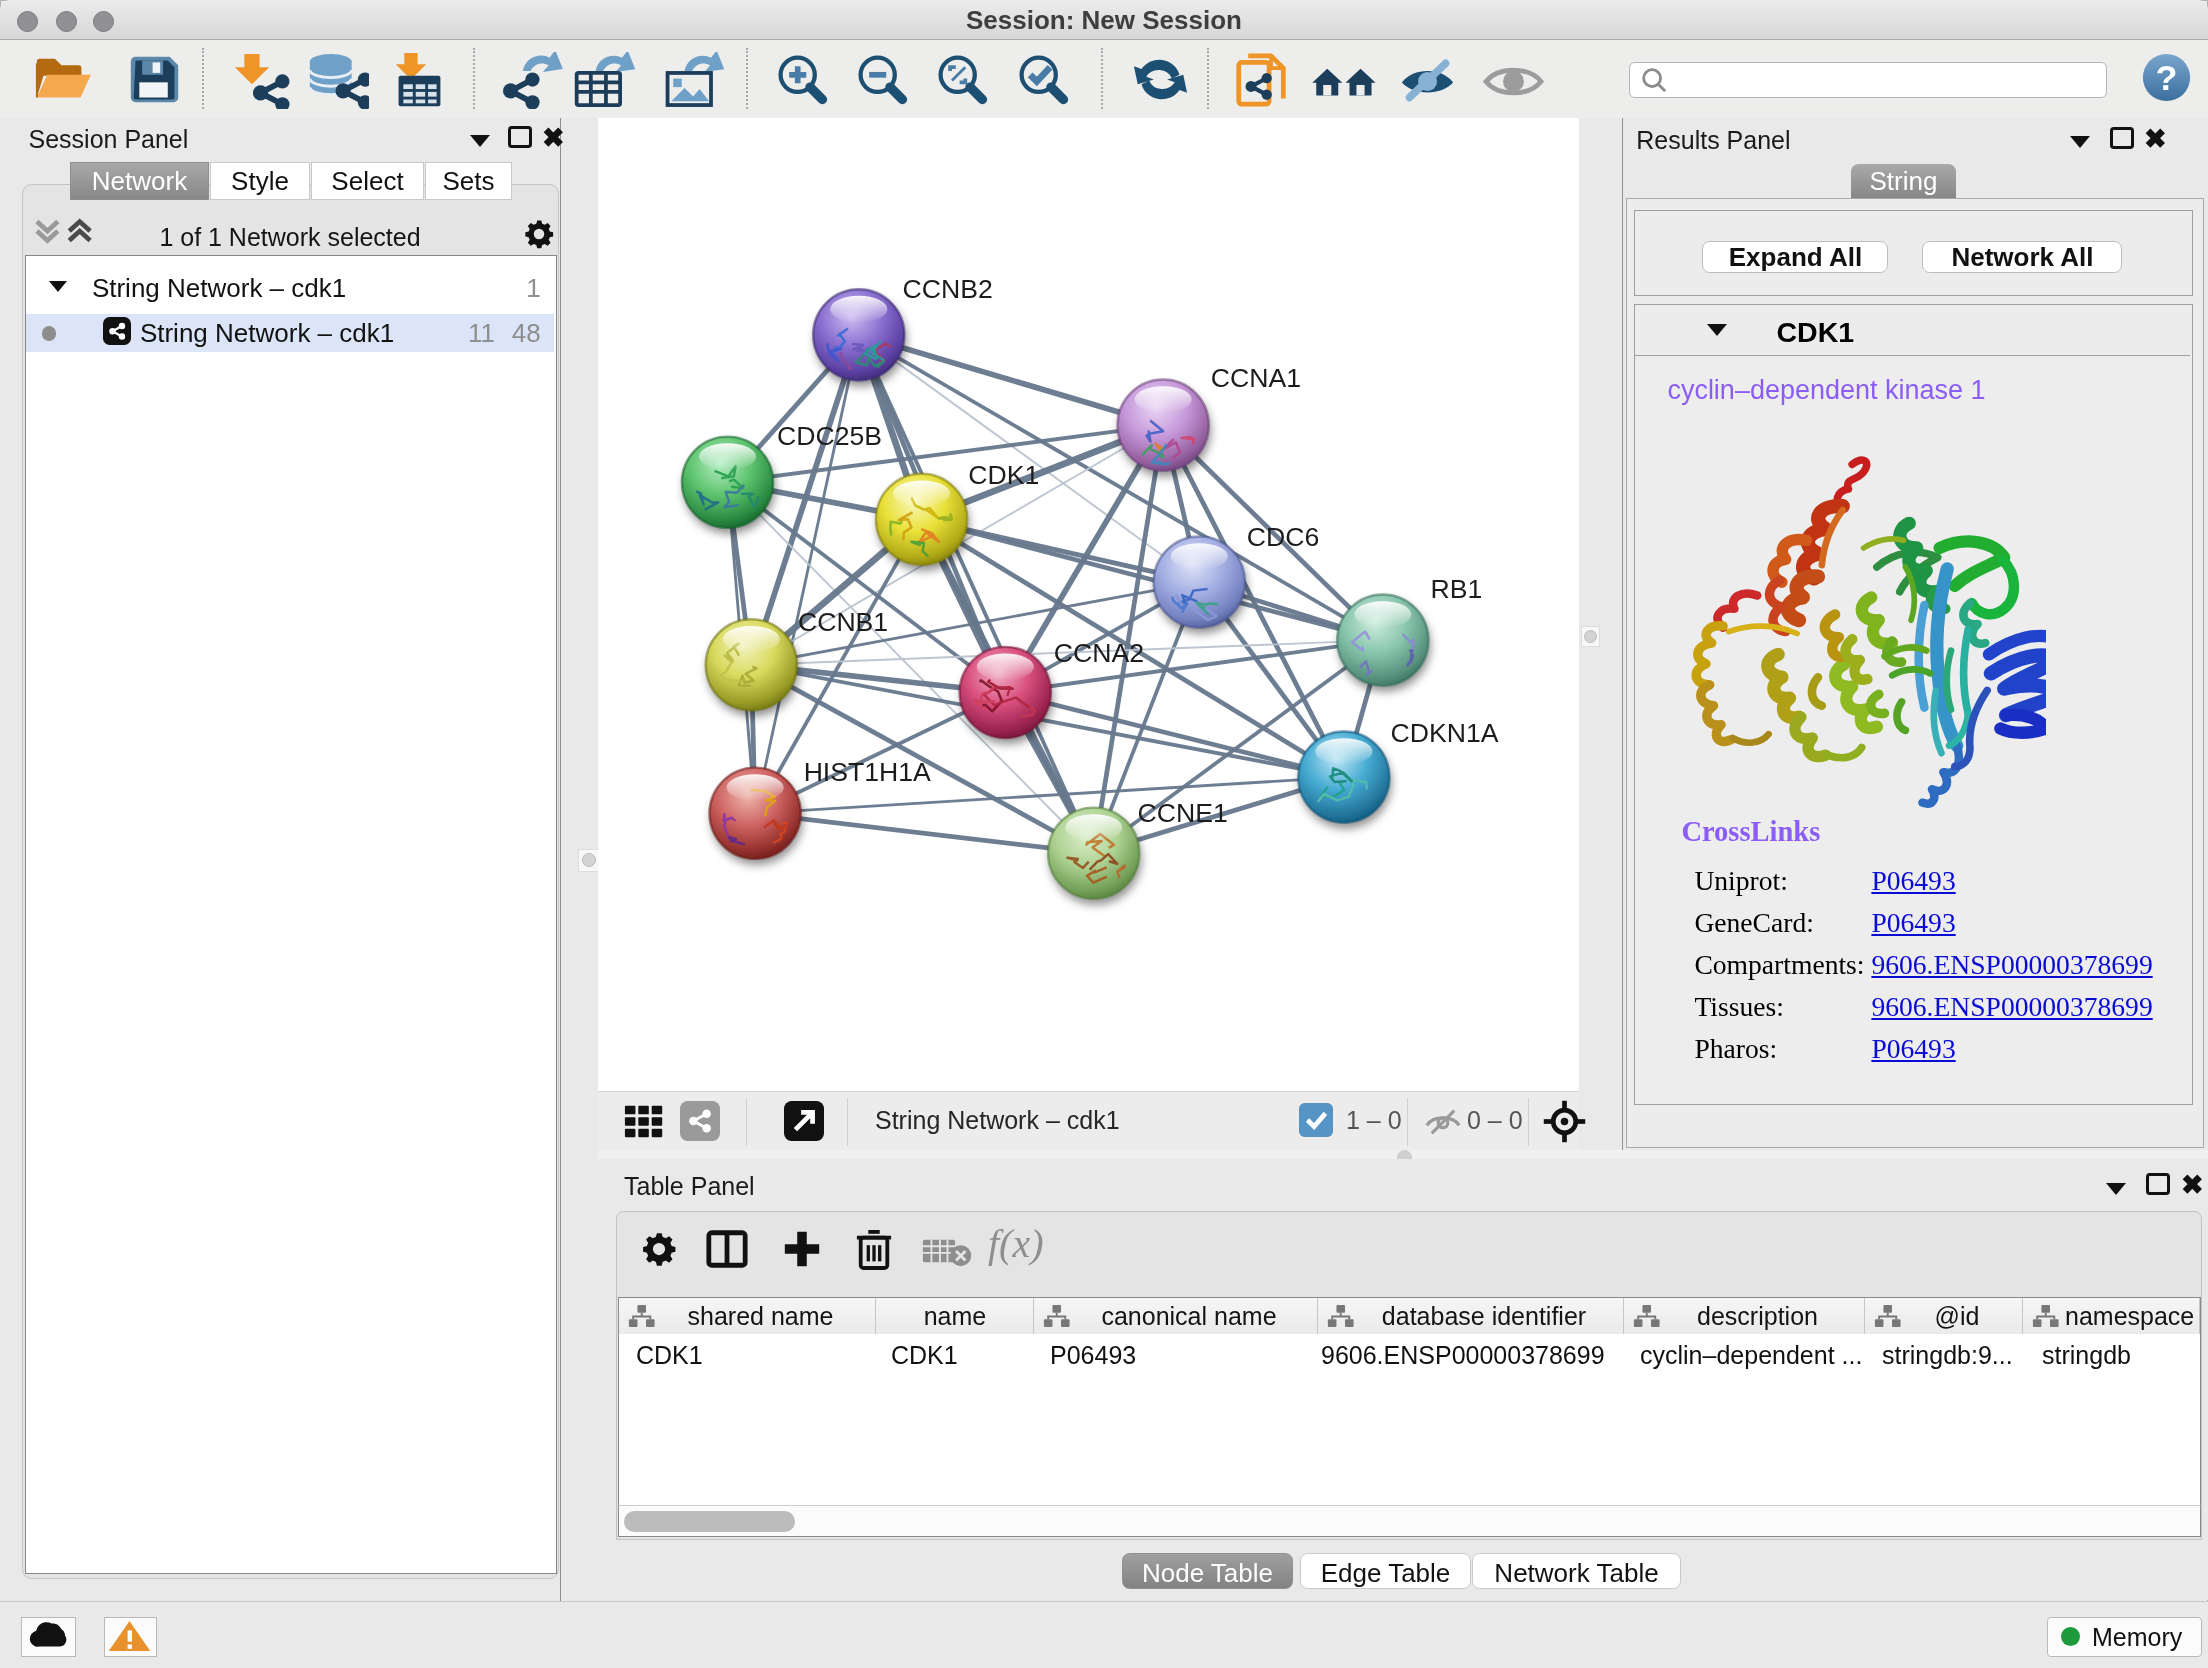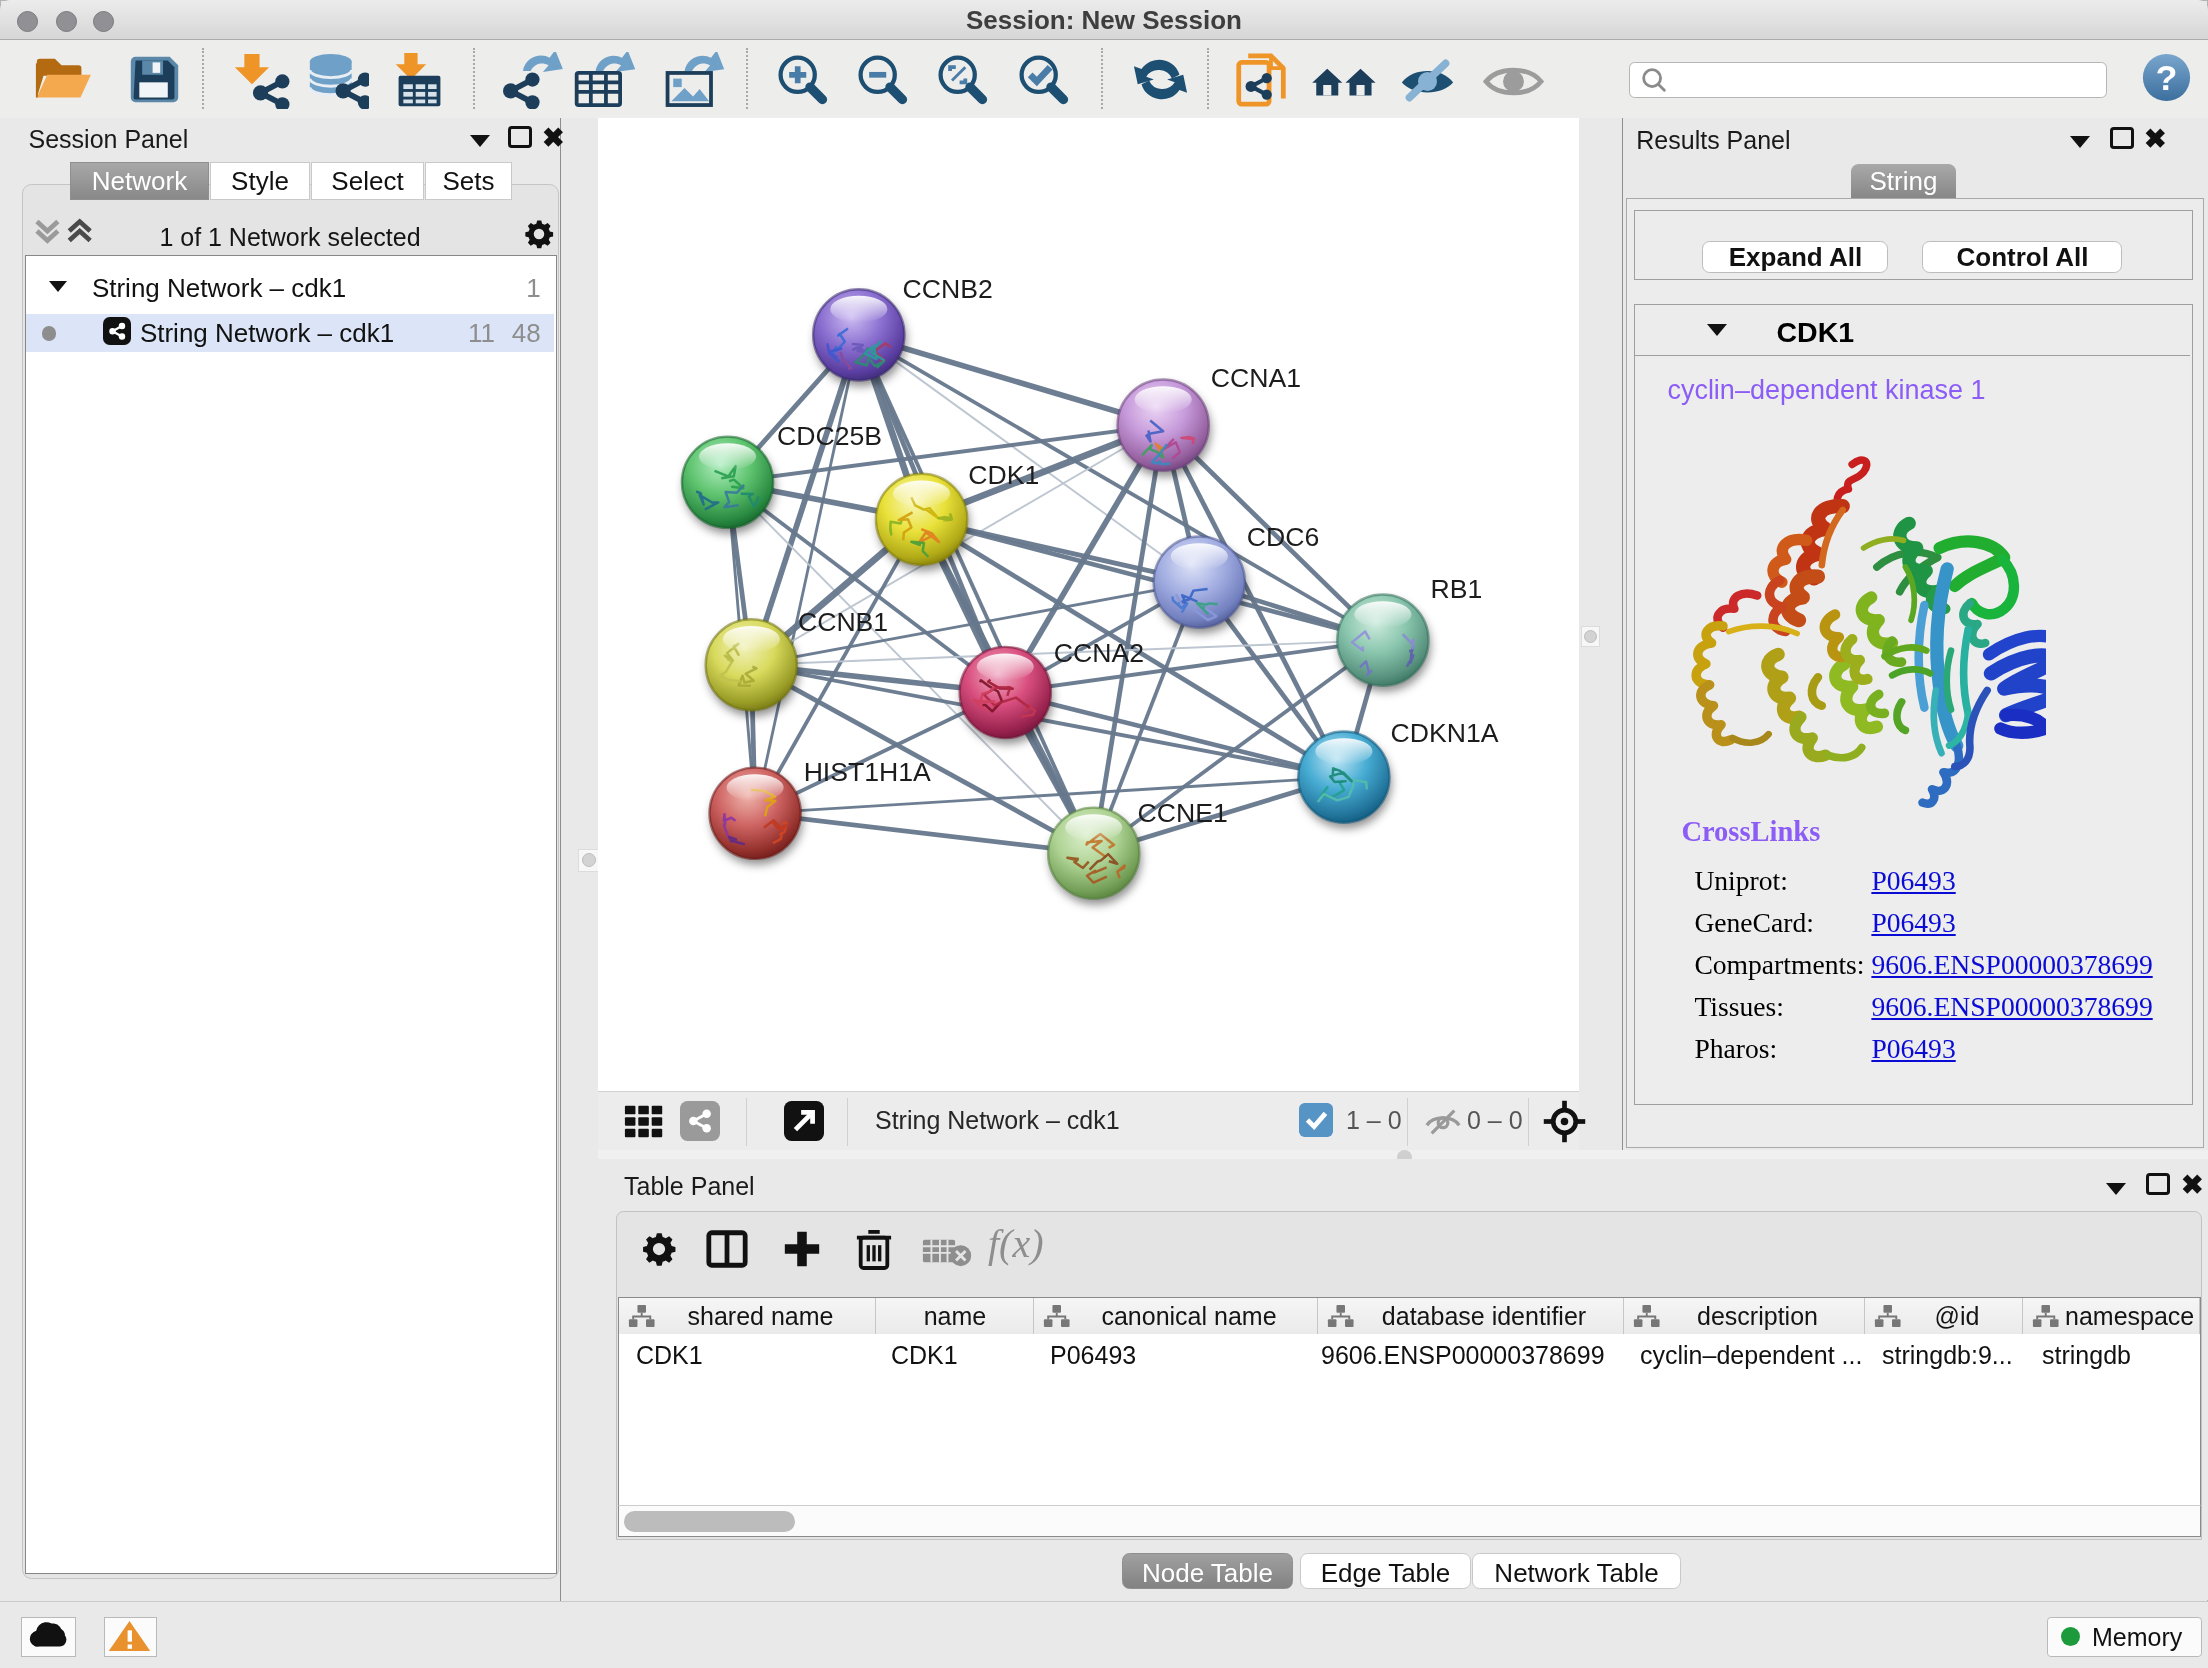--- a/index.html
+++ b/index.html
@@ -42,21 +42,21 @@
 #canvas { left:598px; top:118px; width:981px; height:973px; background:#fff; }
 #netbar { left:598px; top:1091px; width:981px; height:59px; background:#ececec;
   border-top:1.9px solid #d2d2d2; font-size:25px; color:#262626; }
 #understrip { left:598px; top:1150px; width:1610px; height:9.5px; background:#f0f0f0; }
 
 #rpanel { left:1622px; top:118px; width:587px; height:1032px; background:#e9e9e9; border-left:1.9px solid #909090; }
 #rbox { position:absolute; left:2.9px; top:80px; width:578px; height:950px; border:1.9px solid #a9a9a9; background:#ececec; }
 #stringtab { position:absolute; left:228px; top:46px; width:105px; height:35px;
   background:linear-gradient(#a9a9a9,#868686); border-radius:7.6px 7.6px 0 0; color:#fff;
   font-size:26px; text-align:center; line-height:34px; }
-#expbox { position:absolute; left:7.6px; top:11.4px; width:559px; height:70px; border:1.9px solid #9f9f9f; }
+#expbox { position:absolute; left:7.6px; top:11.4px; width:559px; height:86px; border:1.9px solid #9f9f9f; }
 .wbtn { position:absolute; top:29.5px; height:32px; background:#fff; border:1.9px solid #bdbdbd;
   border-radius:7.6px; font-size:26px; font-weight:bold; text-align:center; color:#111; }
 #cdk1box { position:absolute; left:7.6px; top:105px; width:559px; height:801px; border:1.9px solid #9f9f9f; }
 #cdk1hdr { position:absolute; left:0; top:0; width:555px; height:51px; border-bottom:1.9px solid #9f9f9f; }
 #cdk1content { position:absolute; left:1.9px; top:53px; width:552px; height:744px; background:#ededed; }
 .serif { font-family:"Liberation Serif",serif; }
 .link { color:#0b0bd6; text-decoration:underline; }
 
 #tpanel { left:598px; top:1159px; width:1610px; height:441px; background:#e9e9e9; }
 #tbox { position:absolute; left:18px; top:52px; width:1586px; height:329px;
@@ -604,21 +604,21 @@
 
 <div id="rpanel" class="abs">
   <div class="ptitle" style="position:absolute;left:13.3px;top:7.6px">Results Panel</div>
   <div style="position:absolute;left:447px;top:18px" class="tri-down"></div>
   <div style="position:absolute;left:487px;top:8.6px" class="sqr"></div>
   <div style="position:absolute;left:521px;top:6.7px" class="xx">✖</div>
   <div id="stringtab">String</div>
   <div id="rbox">
     <div id="expbox">
       <div class="wbtn" style="left:67px;width:186px">Expand All</div>
-      <div class="wbtn" style="left:287px;width:200px">Control All</div>
+      <div class="wbtn" style="left:287px;width:200px">Network All</div>
     </div>
     <div id="cdk1box">
       <div id="cdk1hdr">
         <div class="tri-down" style="position:absolute;left:72px;top:19px"></div>
         <div style="position:absolute;left:141px;top:10.5px;font-size:28.5px;font-weight:bold">CDK1</div>
       </div>
       <div id="cdk1content">
         <div style="position:absolute;left:30px;top:17px;font-size:27px;color:#8b5cf6">cyclin–dependent kinase 1</div>
         <div style="position:absolute;left:28.5px;top:95px"><svg width="380" height="361" viewBox="0 0 400 380">
 <g fill="none" stroke-linecap="round" stroke-linejoin="round">

